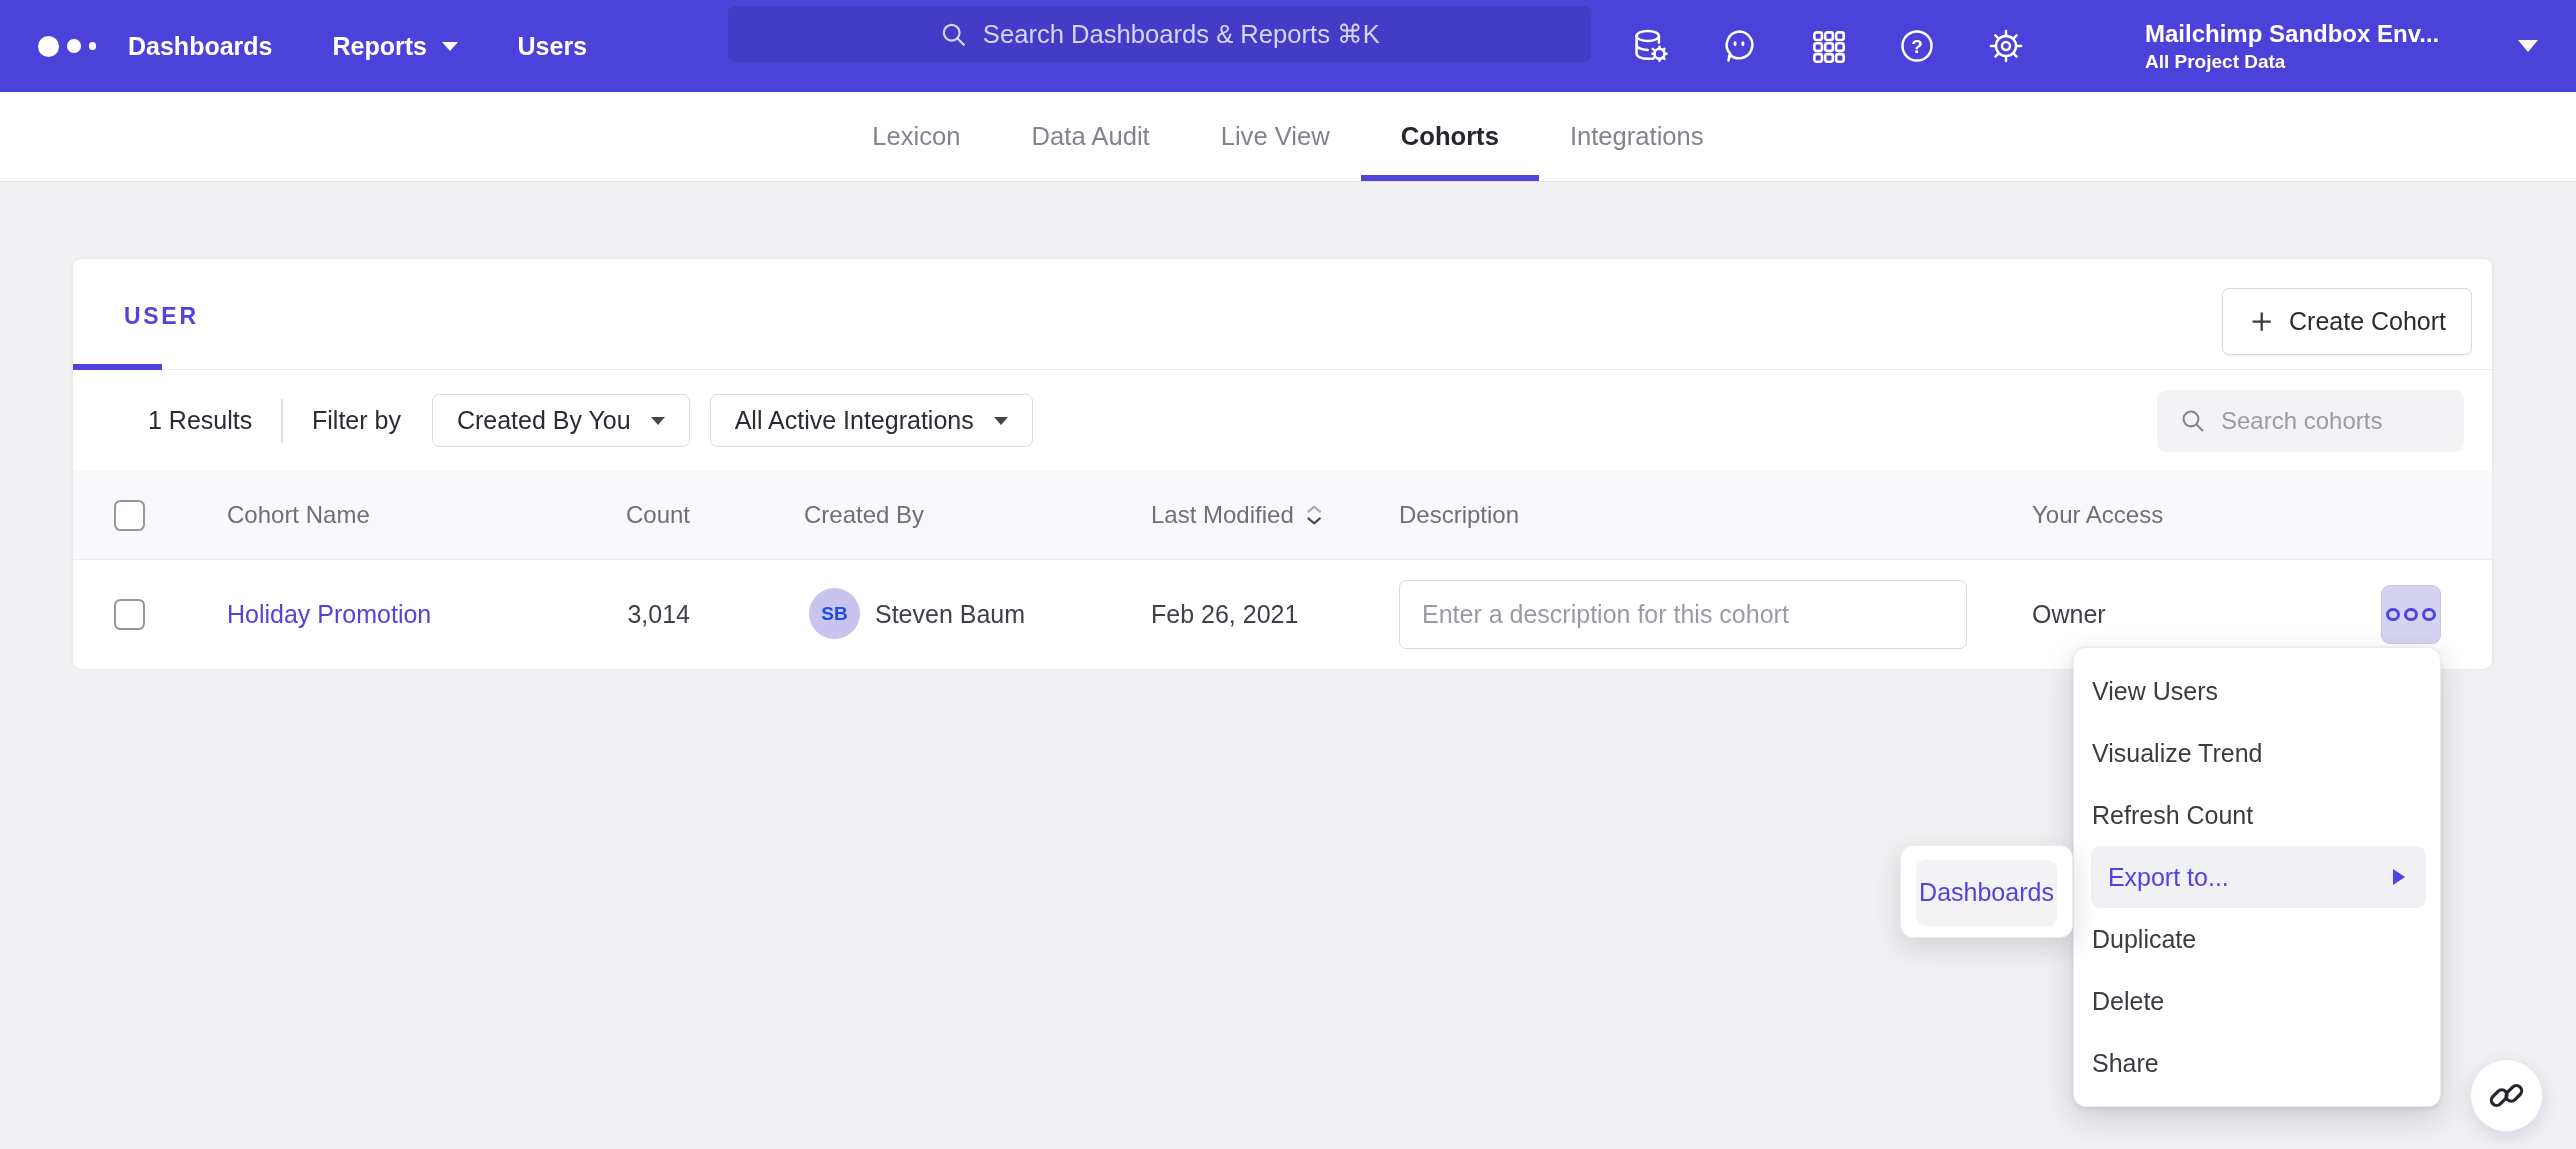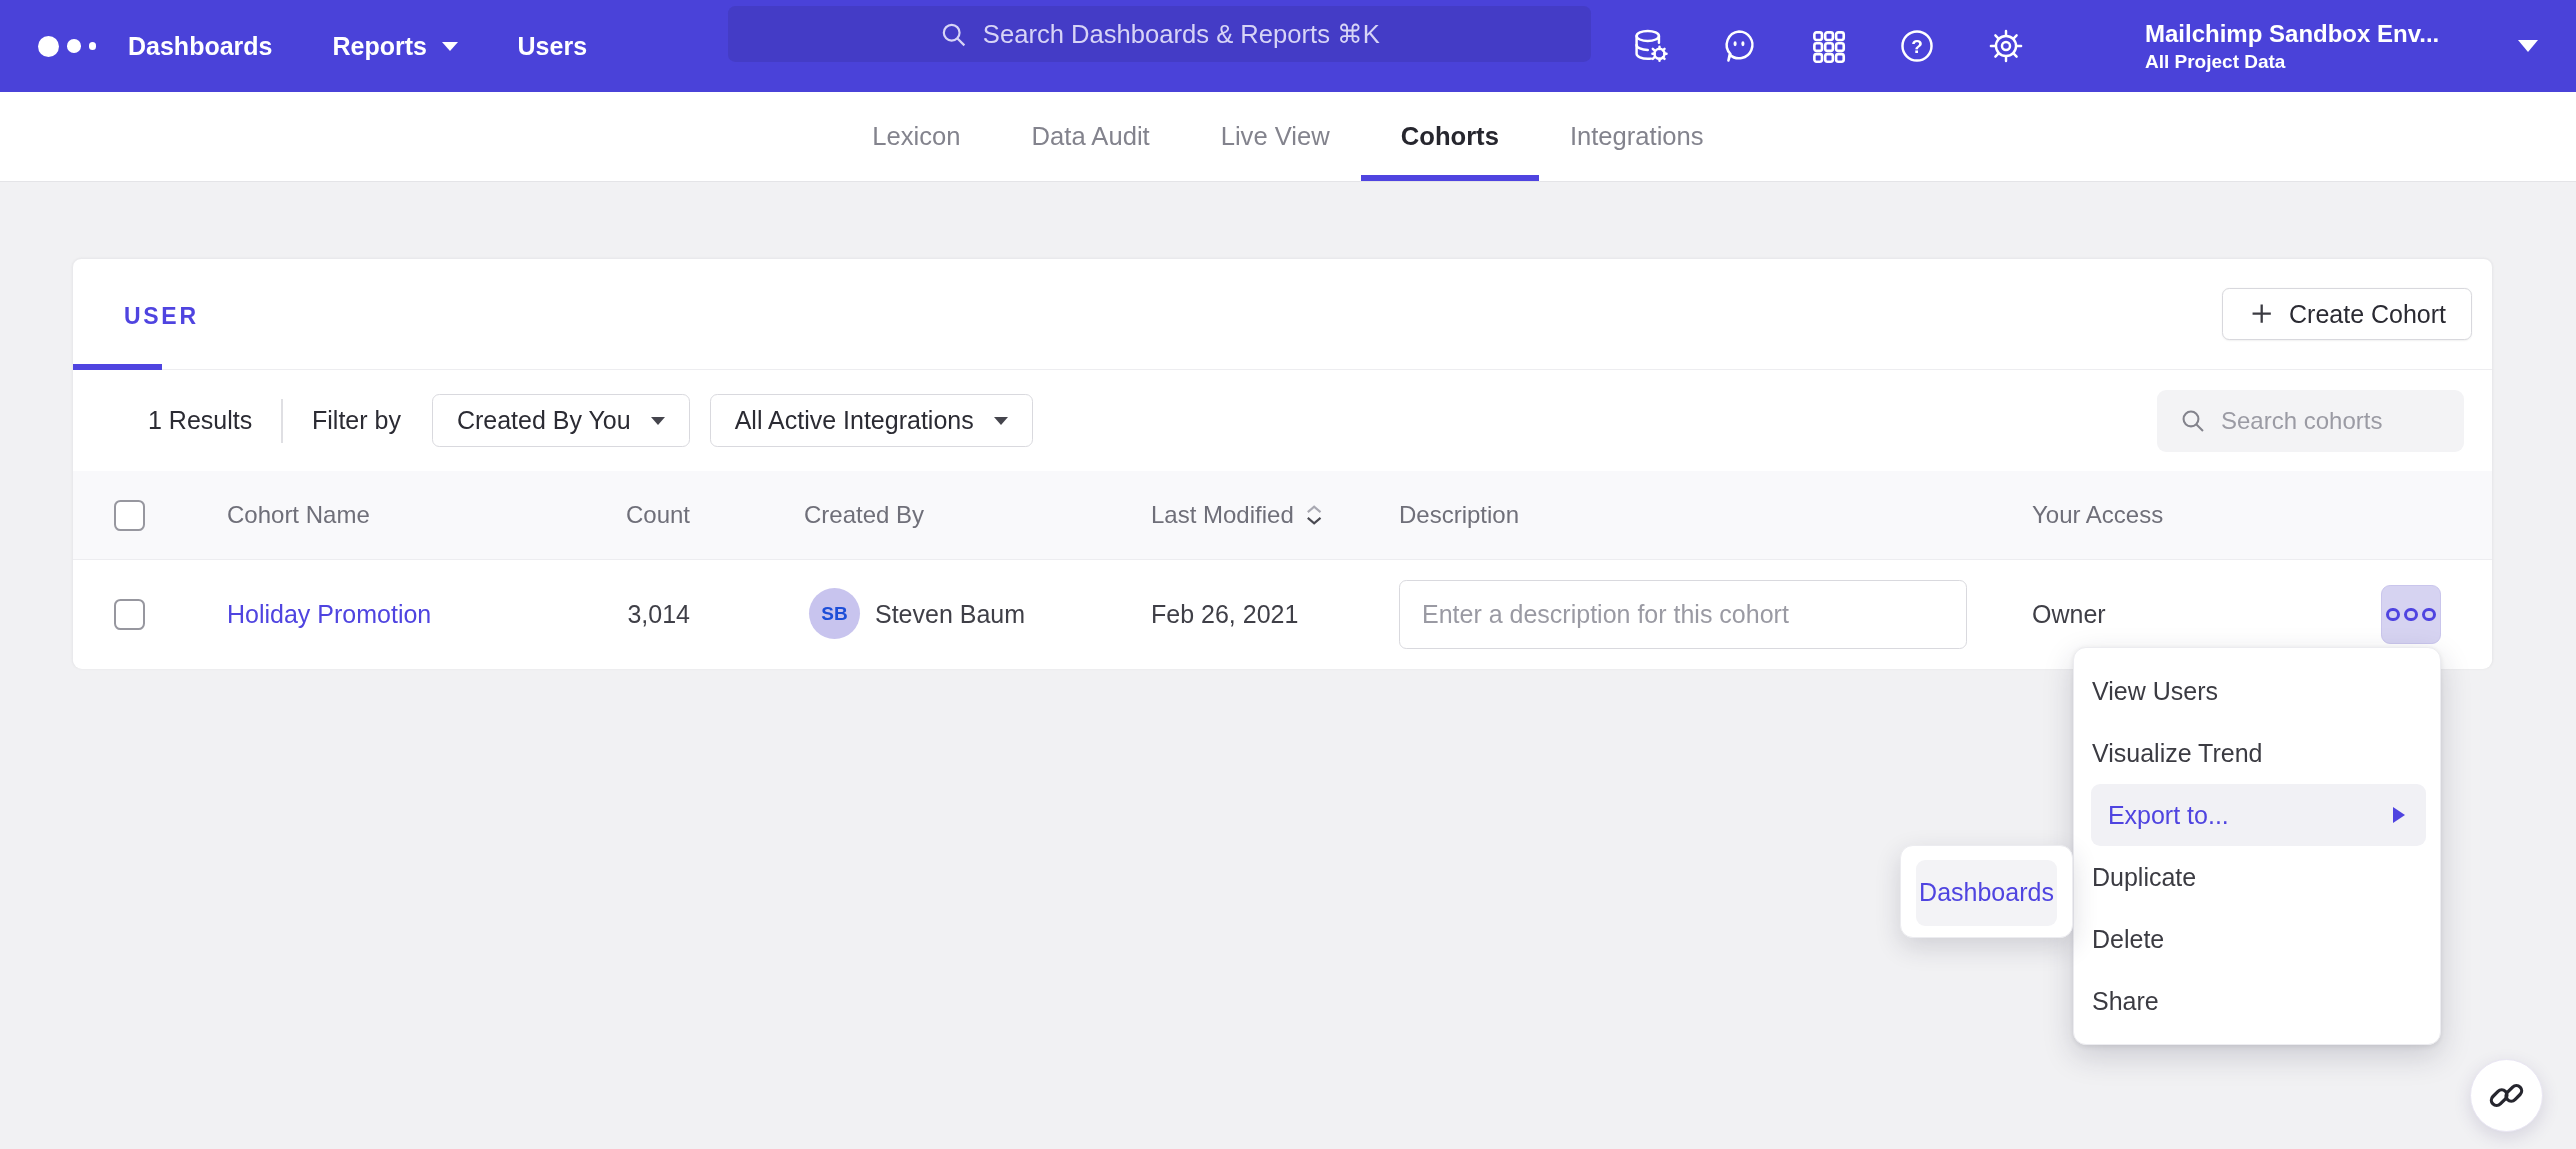--- a/index.html
+++ b/index.html
@@ -33,21 +33,21 @@
   .subnav{height:90px;background:#fff;border-bottom:0.9px solid #e4e4e7;display:flex;align-items:stretch;justify-content:center;gap:71px}
   .subtab{display:flex;align-items:center;font-size:25.6px;color:#83838d;position:relative;cursor:pointer}
   .subtab.active{color:#26262e;font-weight:700}
   .subtab.active::after{content:"";position:absolute;left:-40px;right:-40px;bottom:0;height:6.4px;background:var(--accent)}
 
   
   .card{position:absolute;left:72px;top:258px;width:2421px;height:410px;background:#fff;border:0.9px solid #e9e9ec;border-radius:9.1px;box-shadow:0 0.9px 2.7px rgba(0,0,0,.05)}
   .card-tabbar{position:relative;height:111px;border-bottom:0.9px solid var(--divider)}
   .user-tab{position:absolute;left:51px;top:44px;color:var(--accent);font-size:23px;font-weight:700;letter-spacing:2.7px;cursor:pointer}
   .user-underline{position:absolute;left:0;bottom:-0.9px;width:89px;height:5.5px;background:var(--accent)}
-  .create-btn{position:absolute;left:2149px;top:29px;width:250px;height:52px;border:0.9px solid #d8d8dd;border-radius:7.3px;background:#fff;display:flex;align-items:center;justify-content:center;gap:13.7px;font-size:25px;color:#2b2b33;box-shadow:0 0.9px 1.8px rgba(0,0,0,.06);cursor:pointer}
+  .create-btn{position:absolute;left:2149px;top:29px;width:250px;height:67px;border:0.9px solid #d8d8dd;border-radius:7.3px;background:#fff;display:flex;align-items:center;justify-content:center;gap:13.7px;font-size:25px;color:#2b2b33;box-shadow:0 0.9px 1.8px rgba(0,0,0,.06);cursor:pointer}
   .create-btn svg{stroke:#3b3b42}
 
   .filterbar{position:relative;height:101px;display:flex;align-items:center;padding-left:75px}
   .results-text{font-size:25px;color:#2b2b33}
   .vdivider{width:1.8px;height:44px;background:#dfdfe3;margin:0 29px}
   .filterby{font-size:25px;color:#2b2b33;margin-right:31px}
   .dd-btn{height:53px;padding:0 24px;border:0.9px solid #d9d9de;border-radius:7.3px;background:#fff;display:flex;align-items:center;gap:20px;font-size:25px;color:#2b2b33;margin-right:20px;cursor:pointer}
   .caret-down-dark{width:0;height:0;border-left:7.3px solid transparent;border-right:7.3px solid transparent;border-top:8.2px solid #45454d}
   .search-cohorts{margin-left:auto;margin-right:28px;width:307px;height:62px;background:#f3f3f5;border-radius:9.1px;display:flex;align-items:center;padding:0 22px;gap:14.6px;font-size:24px;color:#9b9ba4;cursor:text}
   .search-cohorts svg{stroke:#83838c}
@@ -248,20 +248,21 @@
         <span class="ring"></span>
         <span class="ring"></span>
       </div>
     </div>
   </div>
 </div>
 
 <div class="ctx-menu">
   <div class="ctx-item">View Users</div>
   <div class="ctx-item">Visualize Trend</div>
+  <div class="ctx-item">Refresh Count</div>
   <div class="ctx-item active">
     <span>Export to...</span>
     <span class="submenu-arrow"></span>
   </div>
   <div class="ctx-item">Duplicate</div>
   <div class="ctx-item">Delete</div>
   <div class="ctx-item">Share</div>
 </div>
 
 <div class="ctx-submenu">

